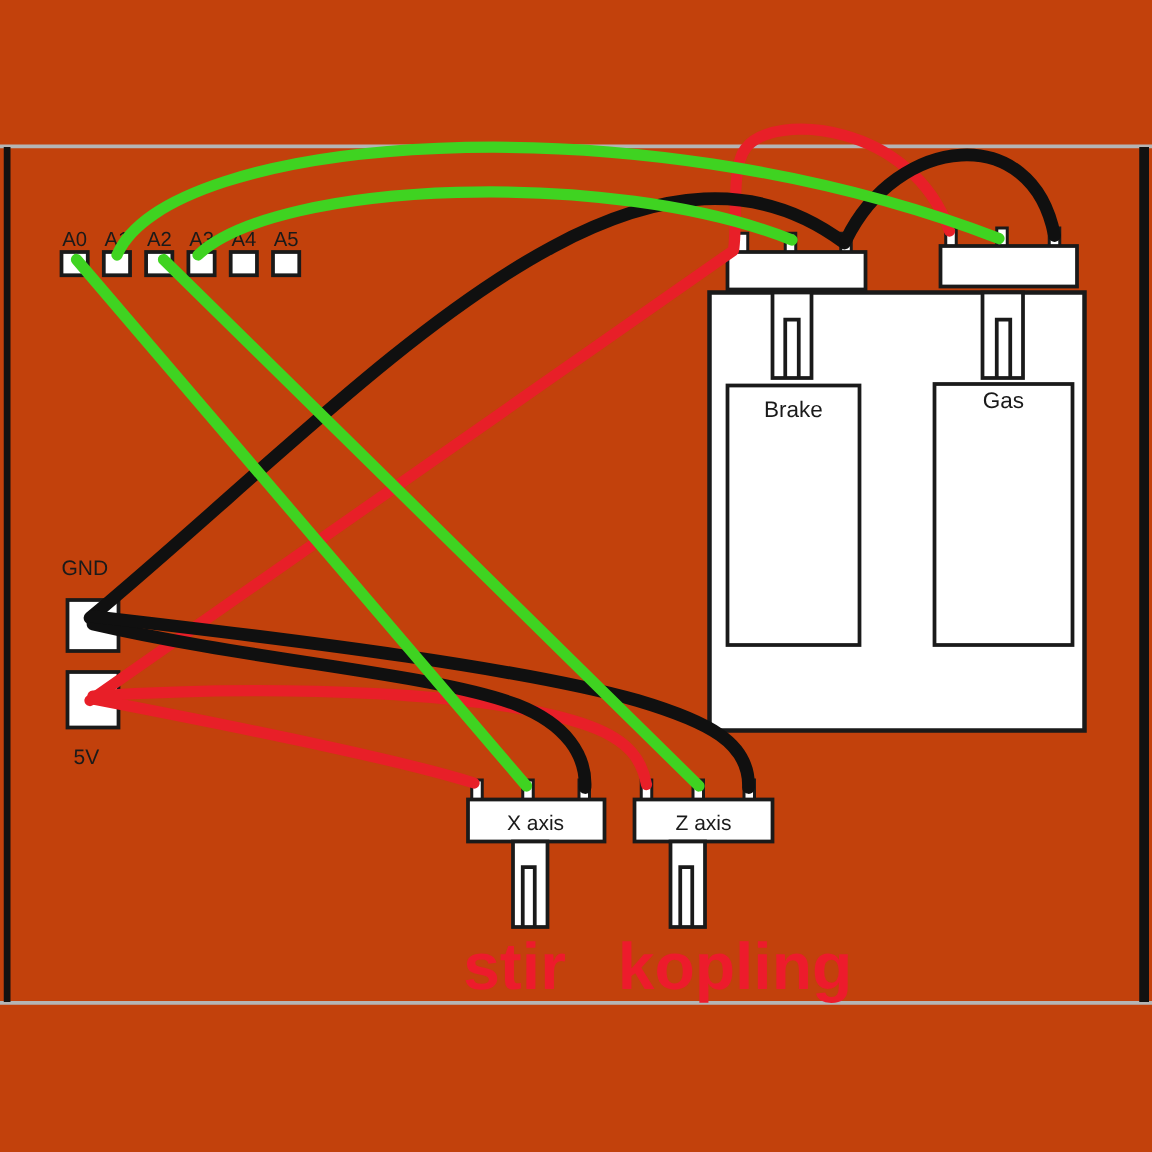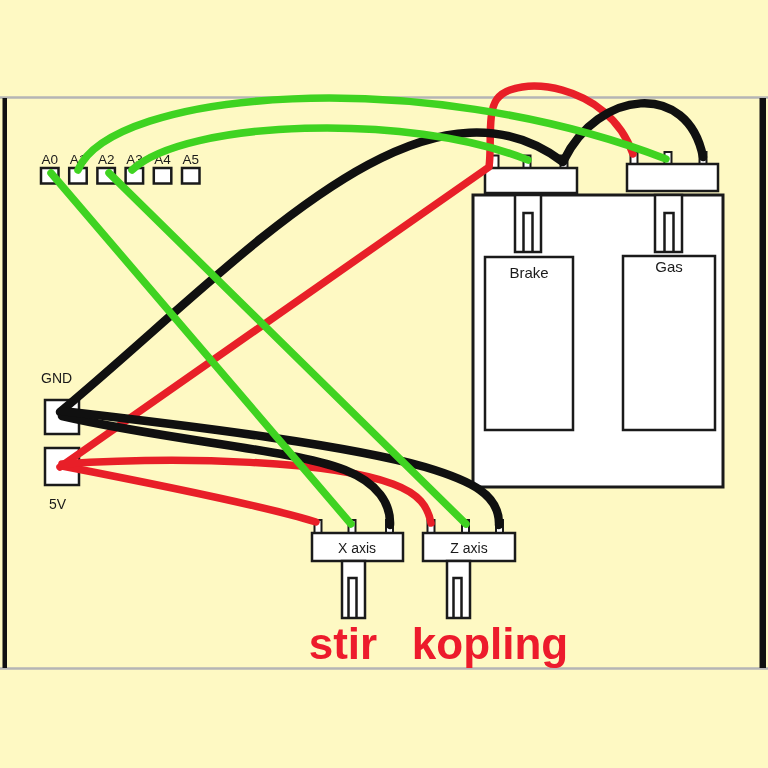--- a/index.html
+++ b/index.html
@@ -1,16 +1,16 @@
 <!DOCTYPE html>
 <html><head>
 <meta charset="utf-8">
 <style>
   html,body{margin:0;padding:0;background:#ffffff;}
-  .stage{position:relative;width:768px;height:768px;background:#fef9c3;overflow:hidden;}
+  .stage{position:relative;width:768px;height:768px;background:#c2410c;overflow:hidden;}
   svg{position:absolute;left:0;top:0;}
   .lbl{font-family:"Liberation Sans", sans-serif;fill:#1a1a1a;}
   .lbl-small{font-size:13.5px;}
   .lbl-mid{font-size:14px;}
   .lbl-pot{font-size:15px;}
   .lbl-big{font-family:"Liberation Sans", sans-serif;font-size:44px;font-weight:bold;}
   .outline{fill:#ffffff;stroke:#1a1a1a;}
   .slot{fill:none;stroke:#1a1a1a;stroke-width:2.5;}
   .wire{fill:none;stroke-linecap:round;stroke-linejoin:round;}
 </style>

